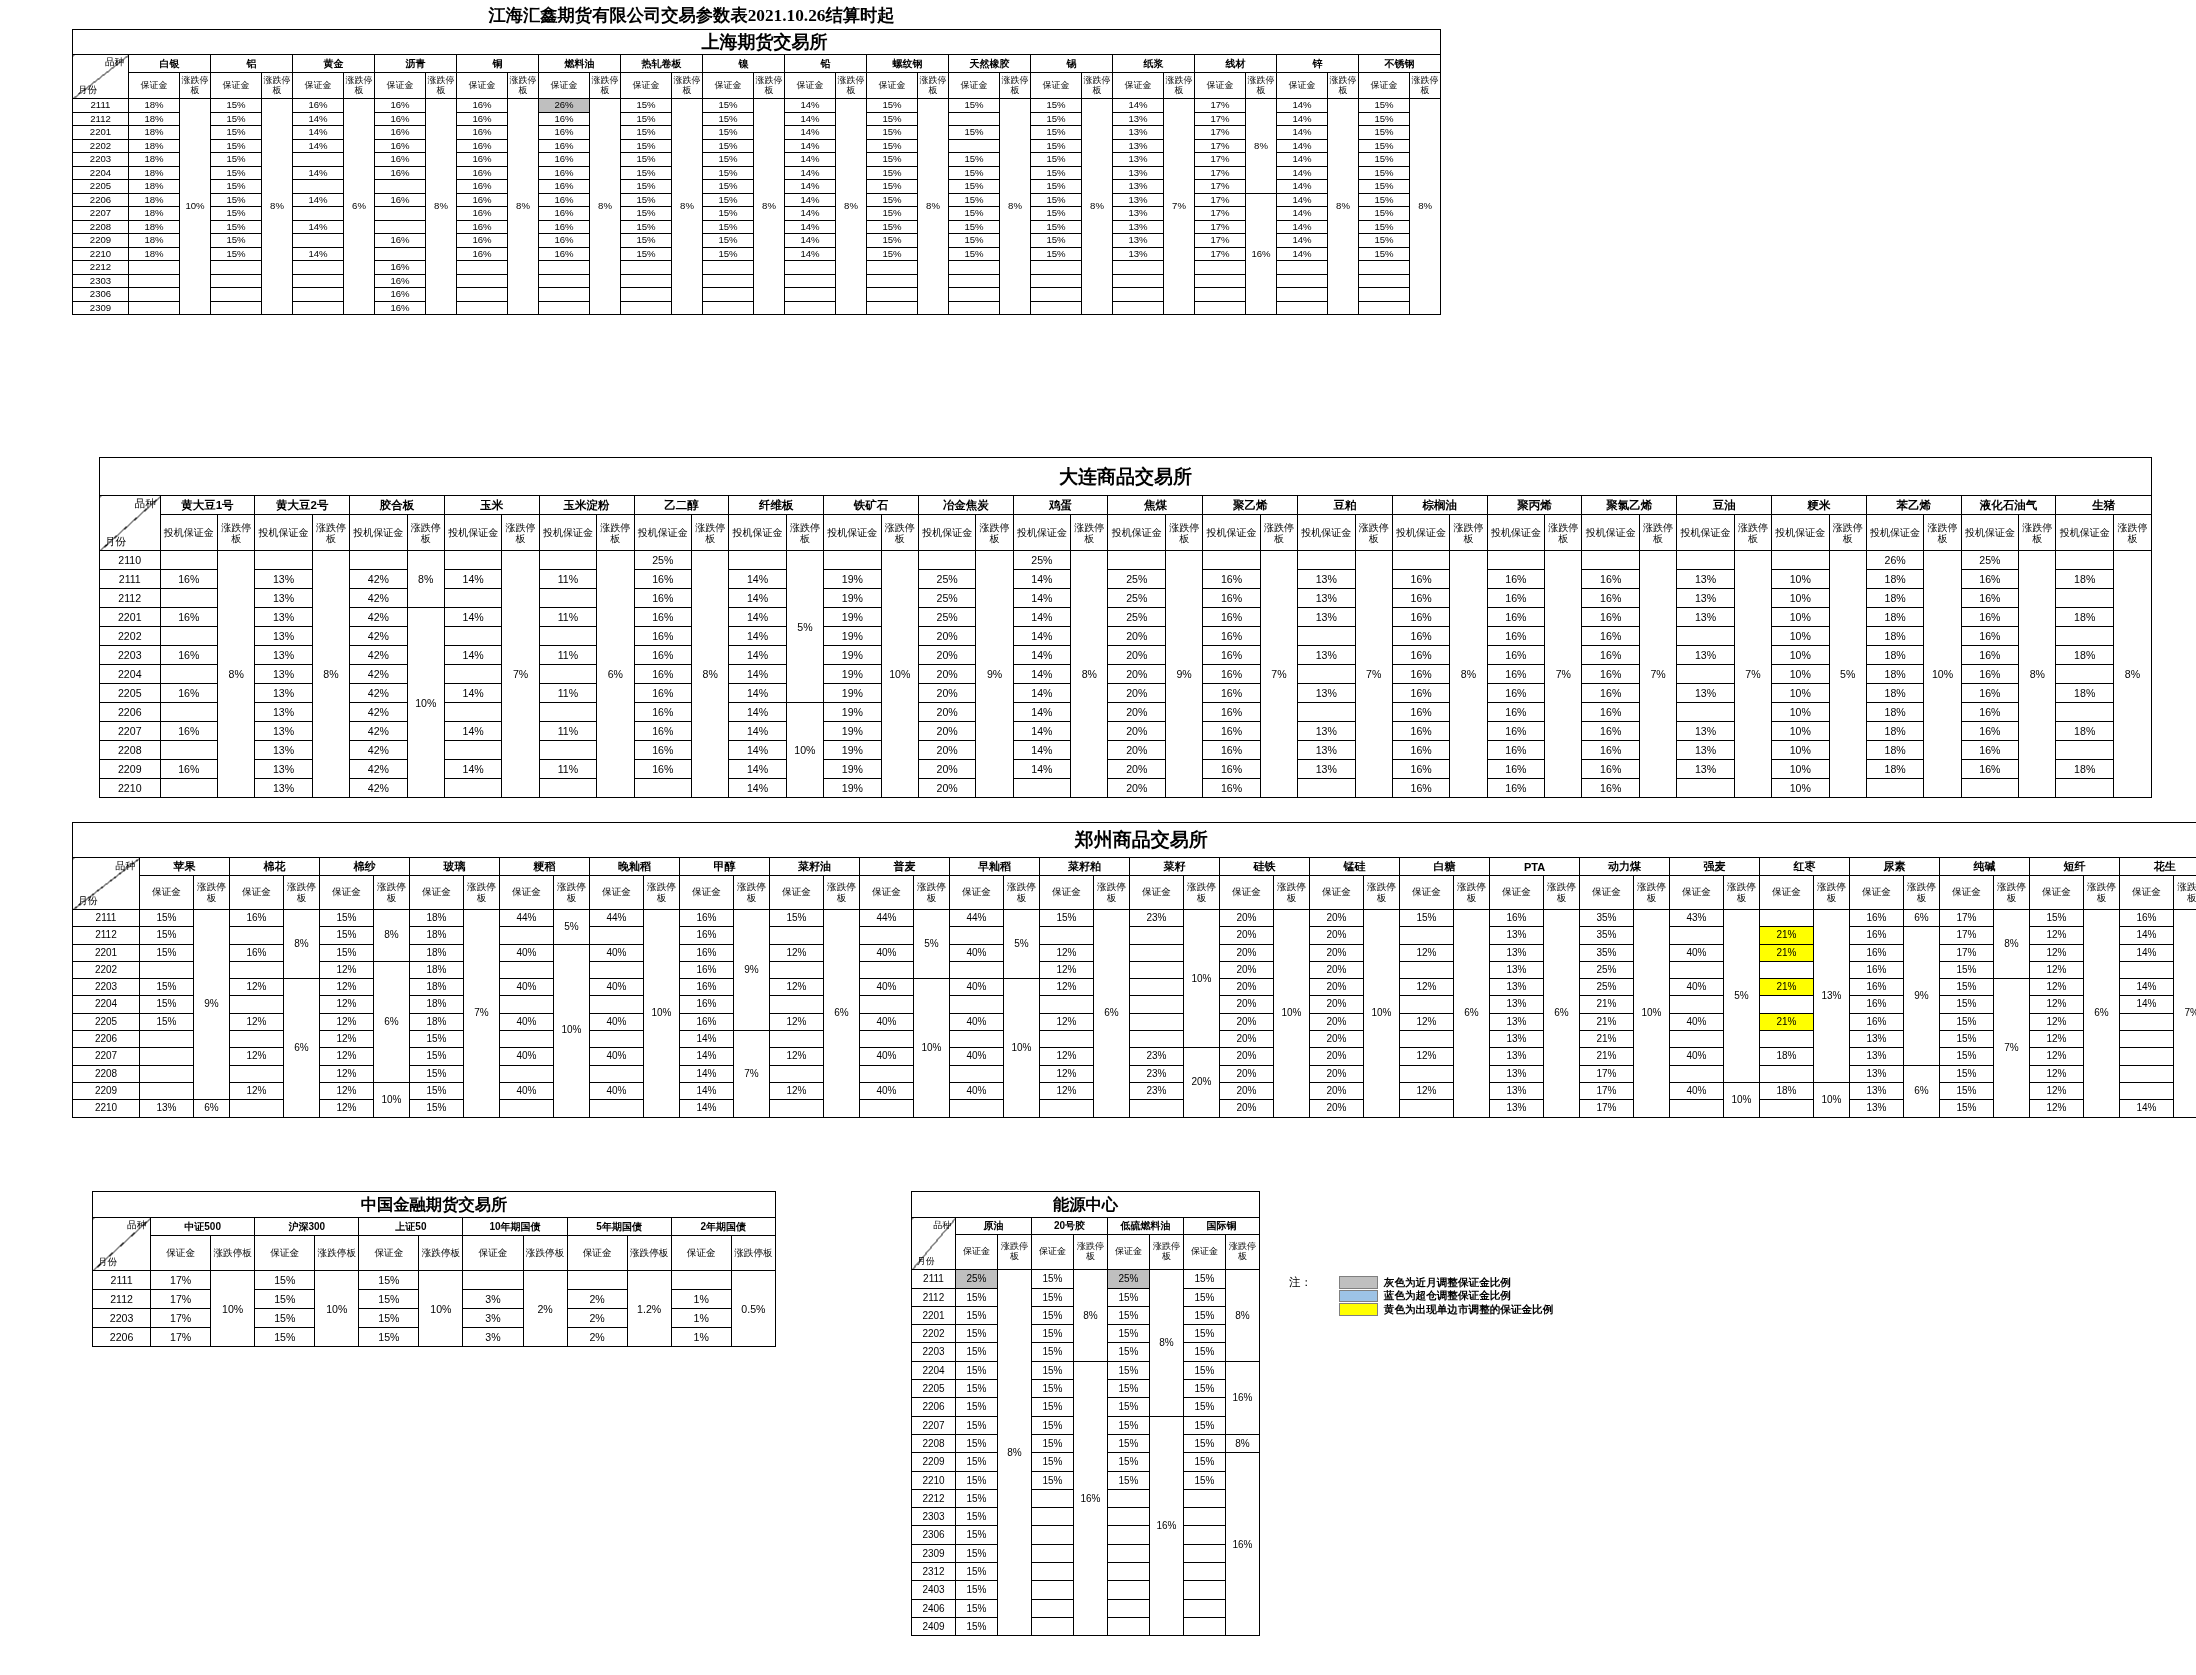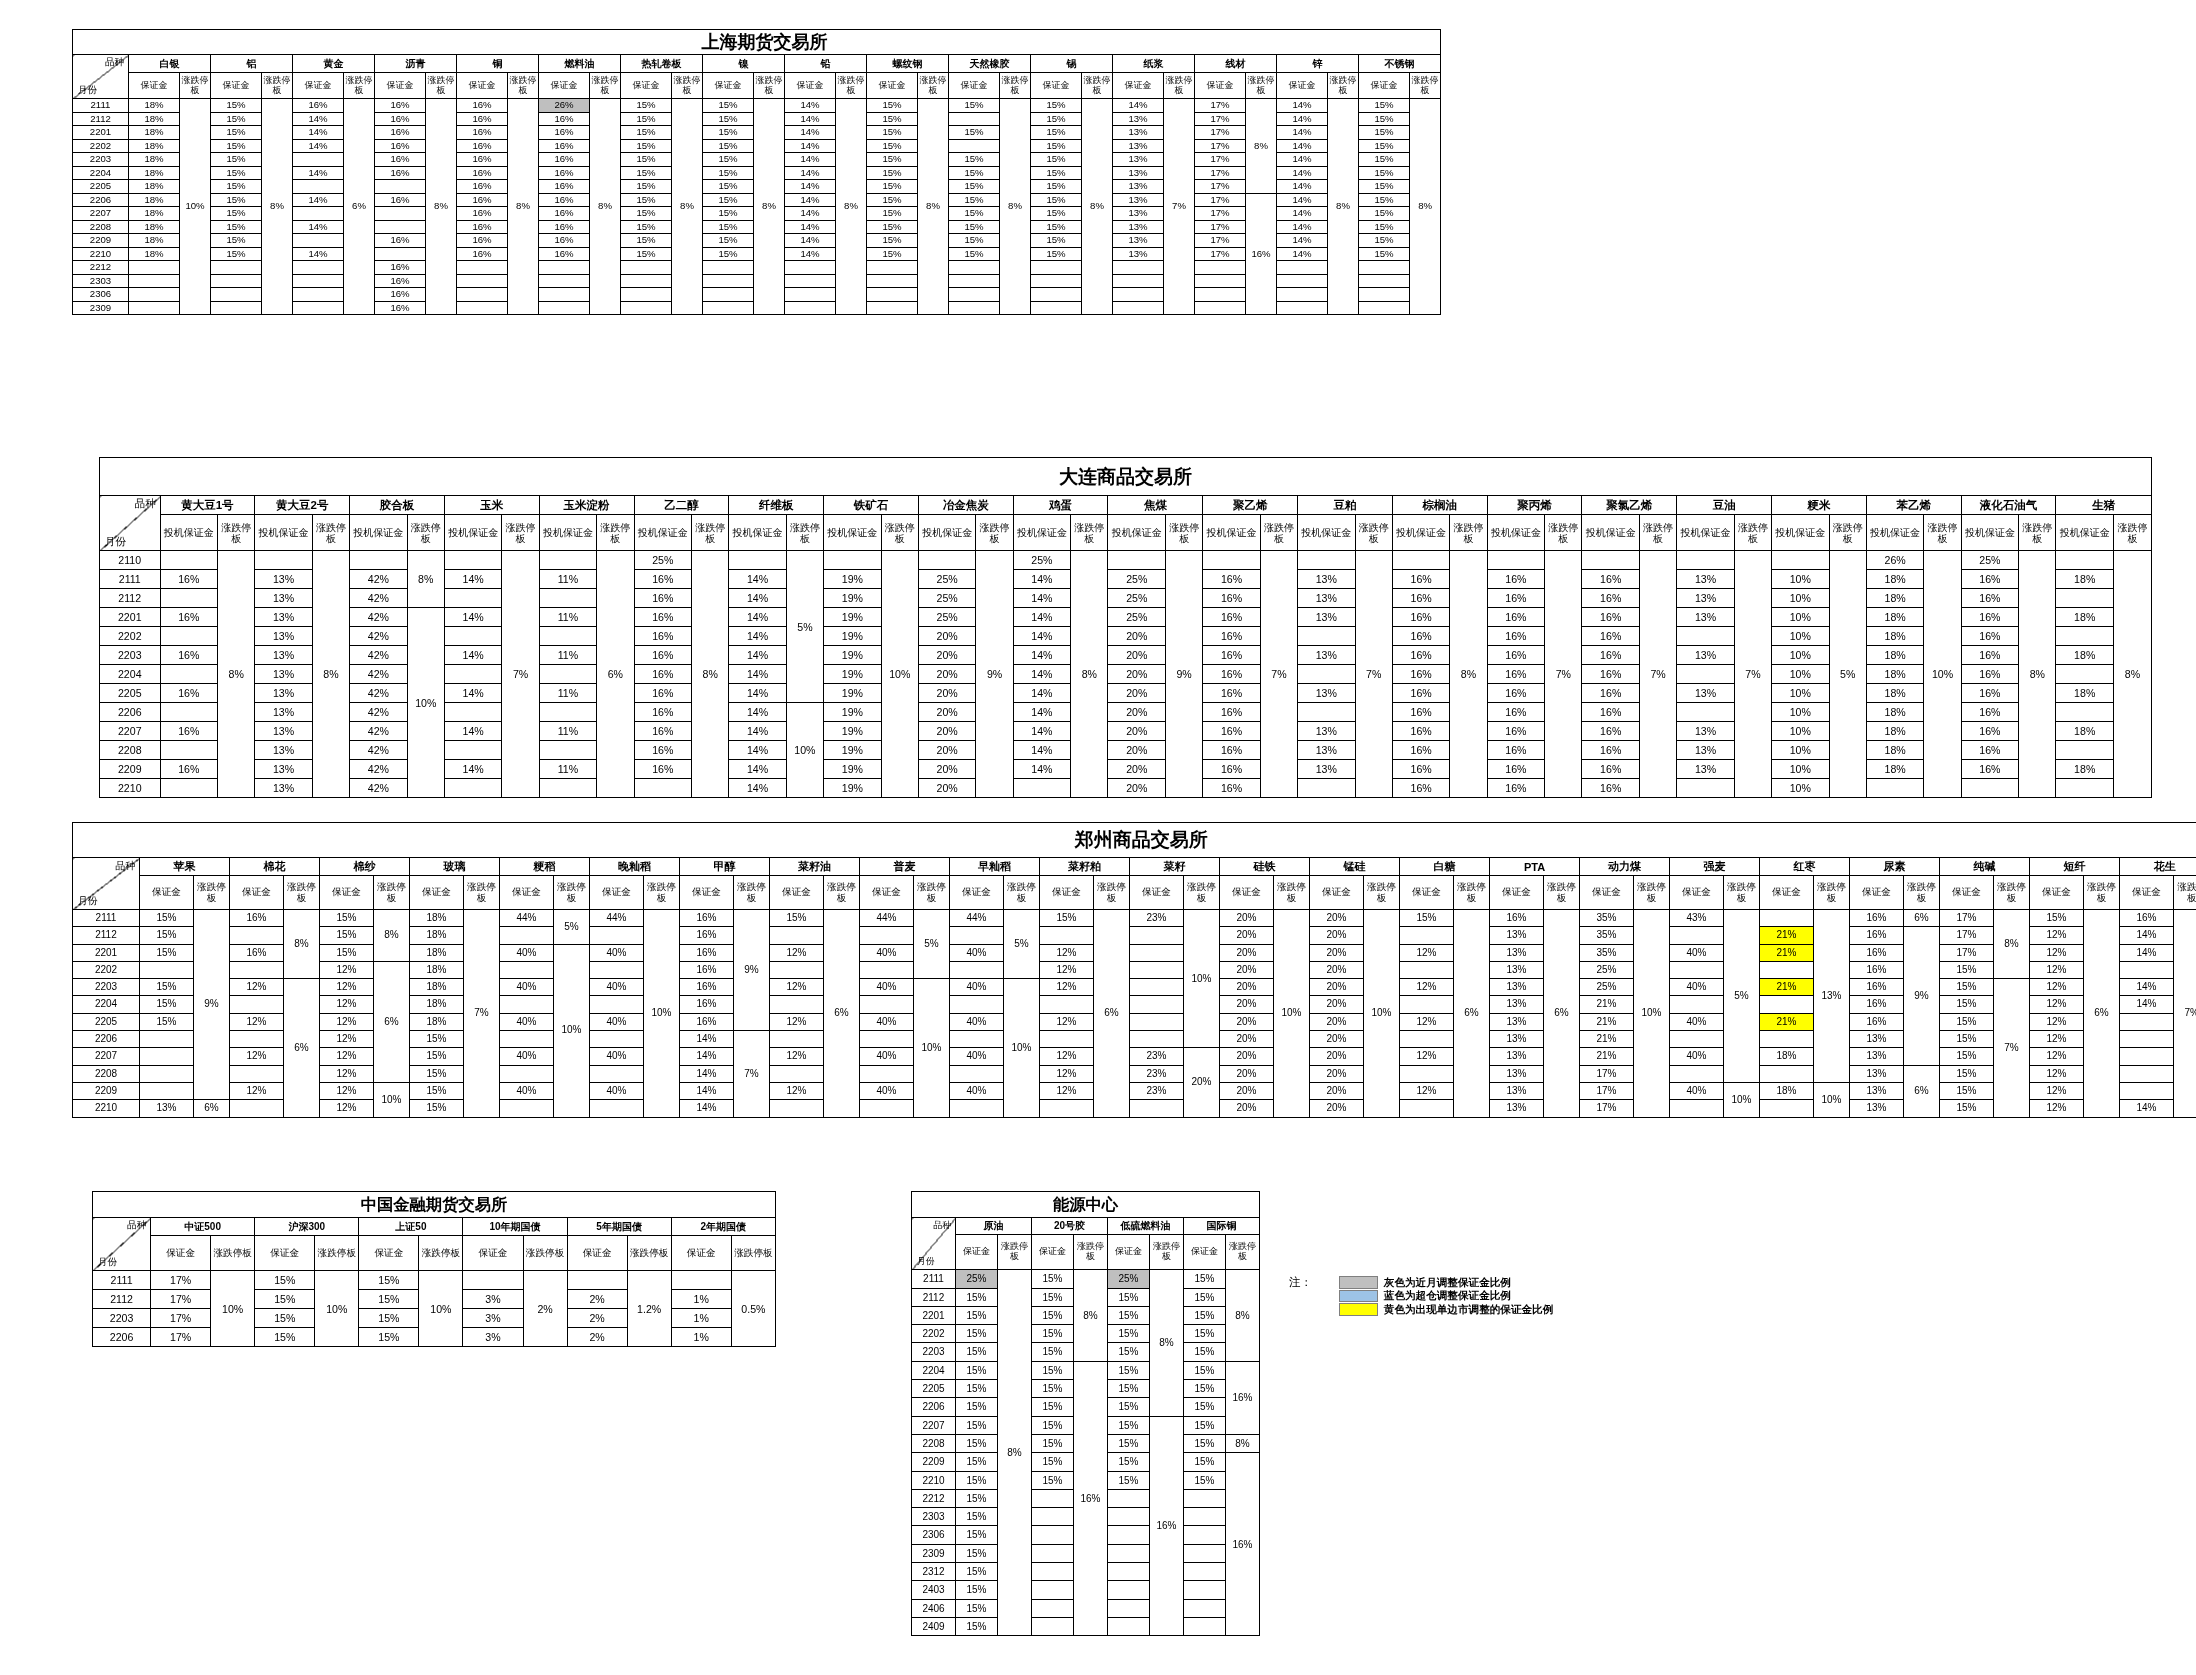--- a/index.html
+++ b/index.html
@@ -63,20 +63,21 @@
   #legend{position:absolute;left:1289px;top:1277px;font-size:10.6px;}
   .lrow{display:flex;align-items:center;margin-bottom:1.9px;height:11.5px;}
   .lprefix{display:inline-block;width:50px;font-size:11.5px;}
   .swatch{display:inline-block;width:37px;height:10.6px;border:1px solid #7f7f7f;margin-right:5.8px;}
   .llabel{white-space:nowrap;font-weight:bold;}
 </style>
 </head>
 <body>
 
 <div id="canvas">
+  <div id="page-title">江海汇鑫期货有限公司交易参数表2021.10.26结算时起</div>
   <div class="tblhost" id="t1">
       <table class="grid">
         <colgroup>
           <col class="c-month">
           <col class="c-m">
           <col class="c-l">
           <col class="c-m">
           <col class="c-l">
           <col class="c-m">
           <col class="c-l">

